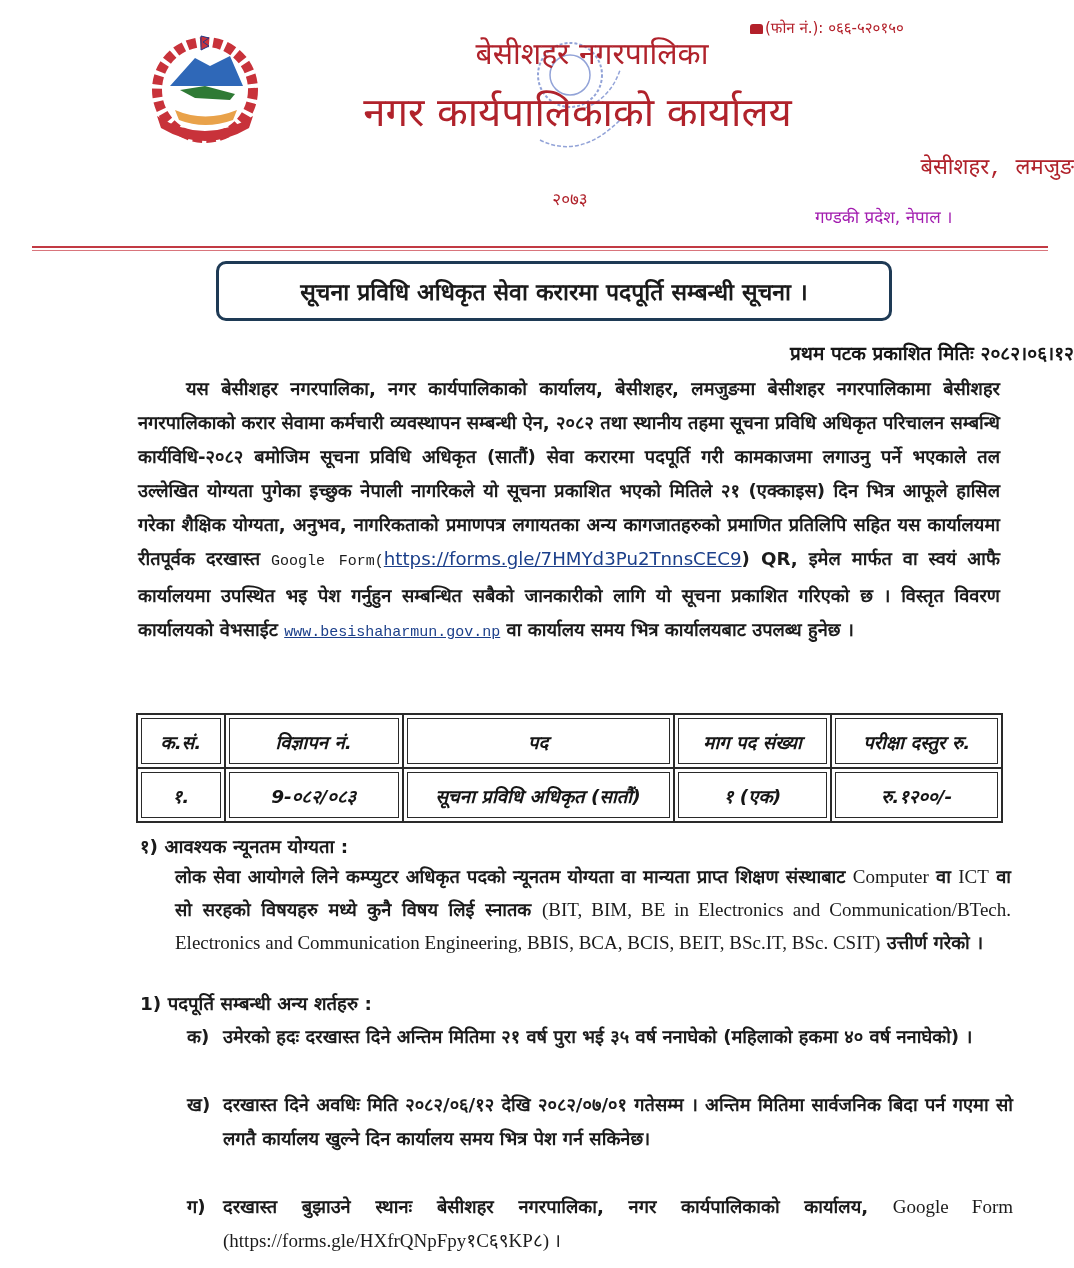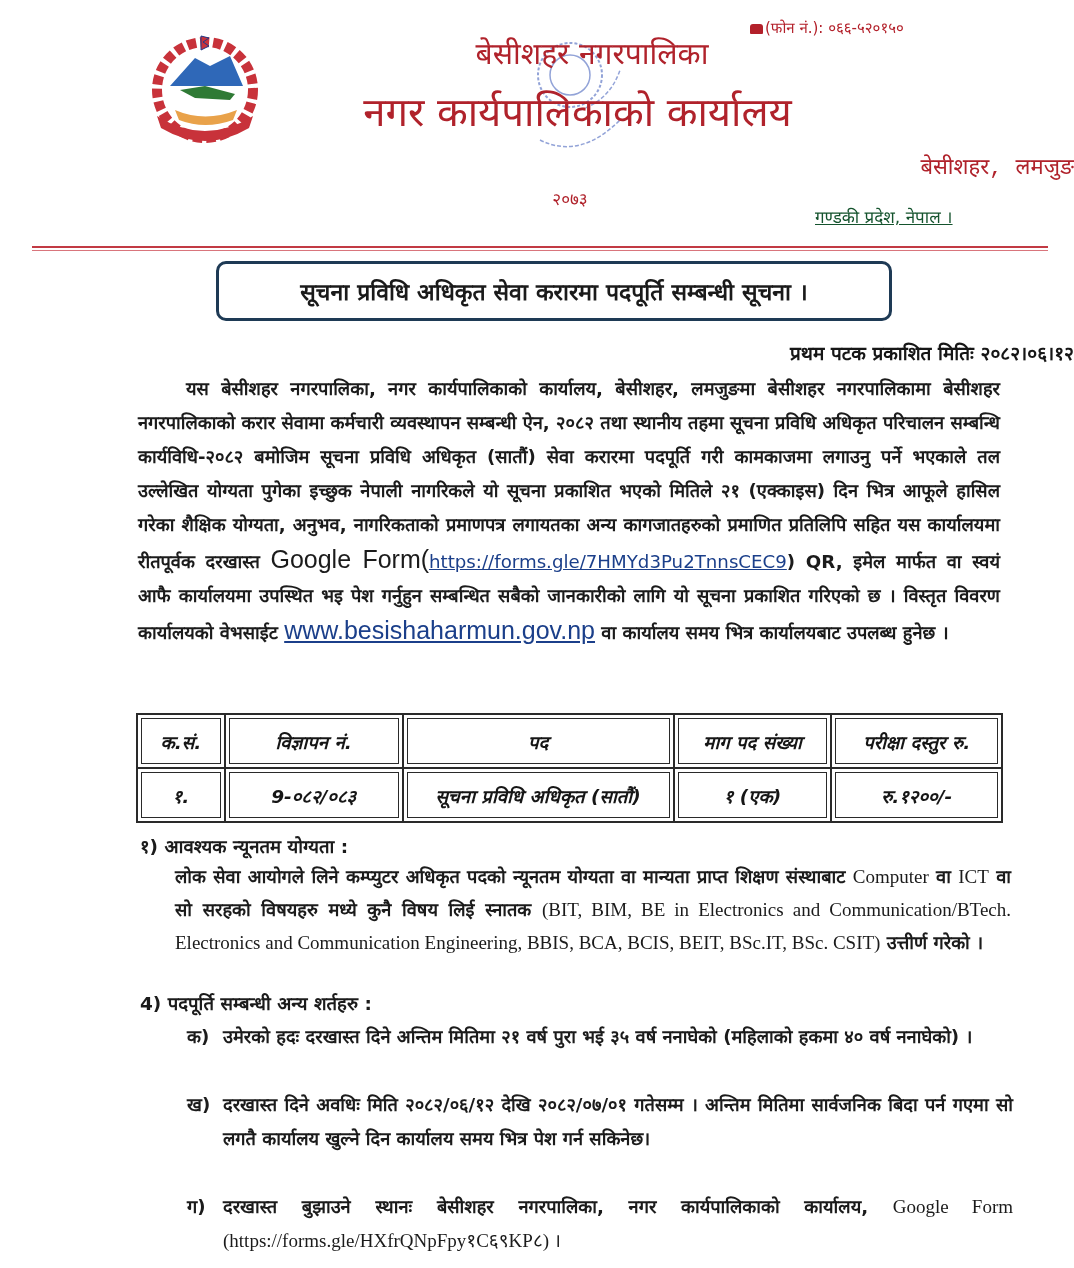--- a/index.html
+++ b/index.html
@@ -11,34 +11,34 @@
   #phone { left: 750px; top: 17px; font-family: "DejaVu Sans", sans-serif; font-size: 15px; color: #b3202a; white-space: nowrap; }
   #phone .ph-icon { display: inline-block; width: 13px; height: 10px; background: #b3202a; border-radius: 3px 3px 1px 1px; vertical-align: -1px; margin-right: 2px; }
   #mun-name { left: 0; width: 1074px; top: 32px; text-align: center; font-family: "DejaVu Sans", sans-serif;
               font-size: 30px; color: #b0222b; padding-left: 110px; box-sizing: border-box; }
   #office-name { left: 0; width: 1074px; top: 83px; text-align: center; font-family: "DejaVu Sans", sans-serif;
                  font-size: 40px; color: #b0222b; padding-left: 65px; box-sizing: border-box; margin-left: 8px; }
   #address { left: 0; width: 1074px; top: 150px; text-align: right; font-family: Liberation Mono, monospace;
              font-size: 22px; color: #b0222b; padding-left: 130px; box-sizing: border-box; }
   #est-year { left: 0; width: 1074px; top: 187px; text-align: center; font-family: "DejaVu Sans", sans-serif;
               font-size: 17px; color: #b0222b; padding-left: 66px; box-sizing: border-box; }
-  #province { left: 815px; top: 205px; font-family: "DejaVu Sans", sans-serif; font-size: 17px; color: #14532d; white-space: nowrap; text-decoration: underline; }
+  #province { left: 815px; top: 205px; font-family: "DejaVu Sans", sans-serif; font-size: 17px; color: #a21caf; white-space: nowrap; }
   #seal { left: 520px; top: 30px; width: 120px; height: 150px; opacity: 0.55; }
   #rule1 { left: 32px; top: 246px; width: 1016px; height: 2px; background: #c23a44; }
   #rule2 { left: 32px; top: 250px; width: 1016px; height: 1px; background: #d9757c; }
   
   #title-box { left: 172px; top: 261px; width: 676px; height: 60px; border: 3px solid #1e3a55; border-radius: 10px;
                box-sizing: border-box; display: flex; align-items: center; justify-content: center; margin-left: 44px; }
   #title-box span { font-family: "DejaVu Sans", sans-serif; font-weight: bold; font-size: 23px; color: #1a1a1a; }
   #pub-date { left: 0; width: 1074px; top: 340px; text-align: right; font-family: "DejaVu Sans", sans-serif; font-weight: bold; font-size: 19px; }
   
   #intro { left: 138px; top: 372px; width: 862px; font-family: "DejaVu Sans", sans-serif; font-size: 18.2px;
            line-height: 34px; text-align: justify; text-indent: 48px; font-weight: bold; color: #1b1b1b; }
   #intro a { color: #1b3f8a; text-decoration: underline; font-weight: normal; }
-  #intro .en { font-family: Liberation Sans, sans-serif; font-weight: normal; font-size: 25px; }
+  #intro .en { font-family: Liberation Mono, monospace; font-weight: normal; font-size: 15px; }
   
   #vacancy-table { left: 136px; top: 713px; width: 867px; border-collapse: collapse; font-family: "DejaVu Sans", sans-serif; }
   #vacancy-table td, #vacancy-table th { border: 2px solid #2a2a2a; outline: 1px solid #2a2a2a; outline-offset: -5px;
            text-align: center; font-size: 18.5px; height: 52px; padding: 0; font-style: italic; }
   #vacancy-table th { font-weight: bold; }
   #vacancy-table td { font-weight: bold; }
   
   .sec { font-family: "DejaVu Sans", sans-serif; font-weight: bold; font-size: 18.5px; color: #1b1b1b; margin-left: 10px; }
   #sec1-head { left: 130px; top: 833px; }
   #sec1-body { left: 165px; top: 860px; width: 836px; line-height: 33px; text-align: justify; font-size: 18.2px; }
@@ -114,19 +114,19 @@
       <td>सूचना प्रविधि अधिकृत (सातौं)</td>
       <td>१ (एक)</td>
       <td>रु.१२००/-</td>
     </tr>
   </tbody>
 </table>
 
 <div id="sec1-head" class="abs sec">१) आवश्यक न्यूनतम योग्यता :</div>
 <div id="sec1-body" class="abs sec"><span>लोक सेवा आयोगले लिने कम्प्युटर अधिकृत पदको न्यूनतम योग्यता वा मान्यता प्राप्त शिक्षण संस्थाबाट</span> <span class="en">Computer</span> <span>वा</span> <span class="en">ICT</span> <span>वा सो सरहको विषयहरु मध्ये कुनै विषय लिई स्नातक</span> <span class="en">(BIT, BIM, BE in Electronics and Communication/BTech. Electronics and Communication Engineering, BBIS, BCA, BCIS, BEIT, BSc.IT, BSc. CSIT)</span> <span>उत्तीर्ण गरेको ।</span></div>
 
-<div id="sec2-head" class="abs sec">4) पदपूर्ति सम्बन्धी अन्य शर्तहरु :</div>
+<div id="sec2-head" class="abs sec">1) पदपूर्ति सम्बन्धी अन्य शर्तहरु :</div>
 
 <div id="item-ka" class="abs sec item"><span class="lbl">क)</span><span>उमेरको हदः दरखास्त दिने अन्तिम मितिमा २१ वर्ष पुरा भई ३५ वर्ष ननाघेको (महिलाको हकमा ४० वर्ष ननाघेको) ।</span></div>
 
 <div id="item-kha" class="abs sec item"><span class="lbl">ख)</span><span>दरखास्त दिने अवधिः मिति २०८२/०६/१२ देखि २०८२/०७/०१ गतेसम्म । अन्तिम मितिमा सार्वजनिक बिदा पर्न गएमा सो लगतै कार्यालय खुल्ने दिन कार्यालय समय भित्र पेश गर्न सकिनेछ।</span></div>
 
 <div id="item-ga" class="abs sec item"><span class="lbl">ग)</span><span>दरखास्त बुझाउने स्थानः बेसीशहर नगरपालिका, नगर कार्यपालिकाको कार्यालय,</span> <span class="en">Google Form (https://forms.gle/HXfrQNpFpy१C६९KP८) ।</span></div>
 
 </body></html>

